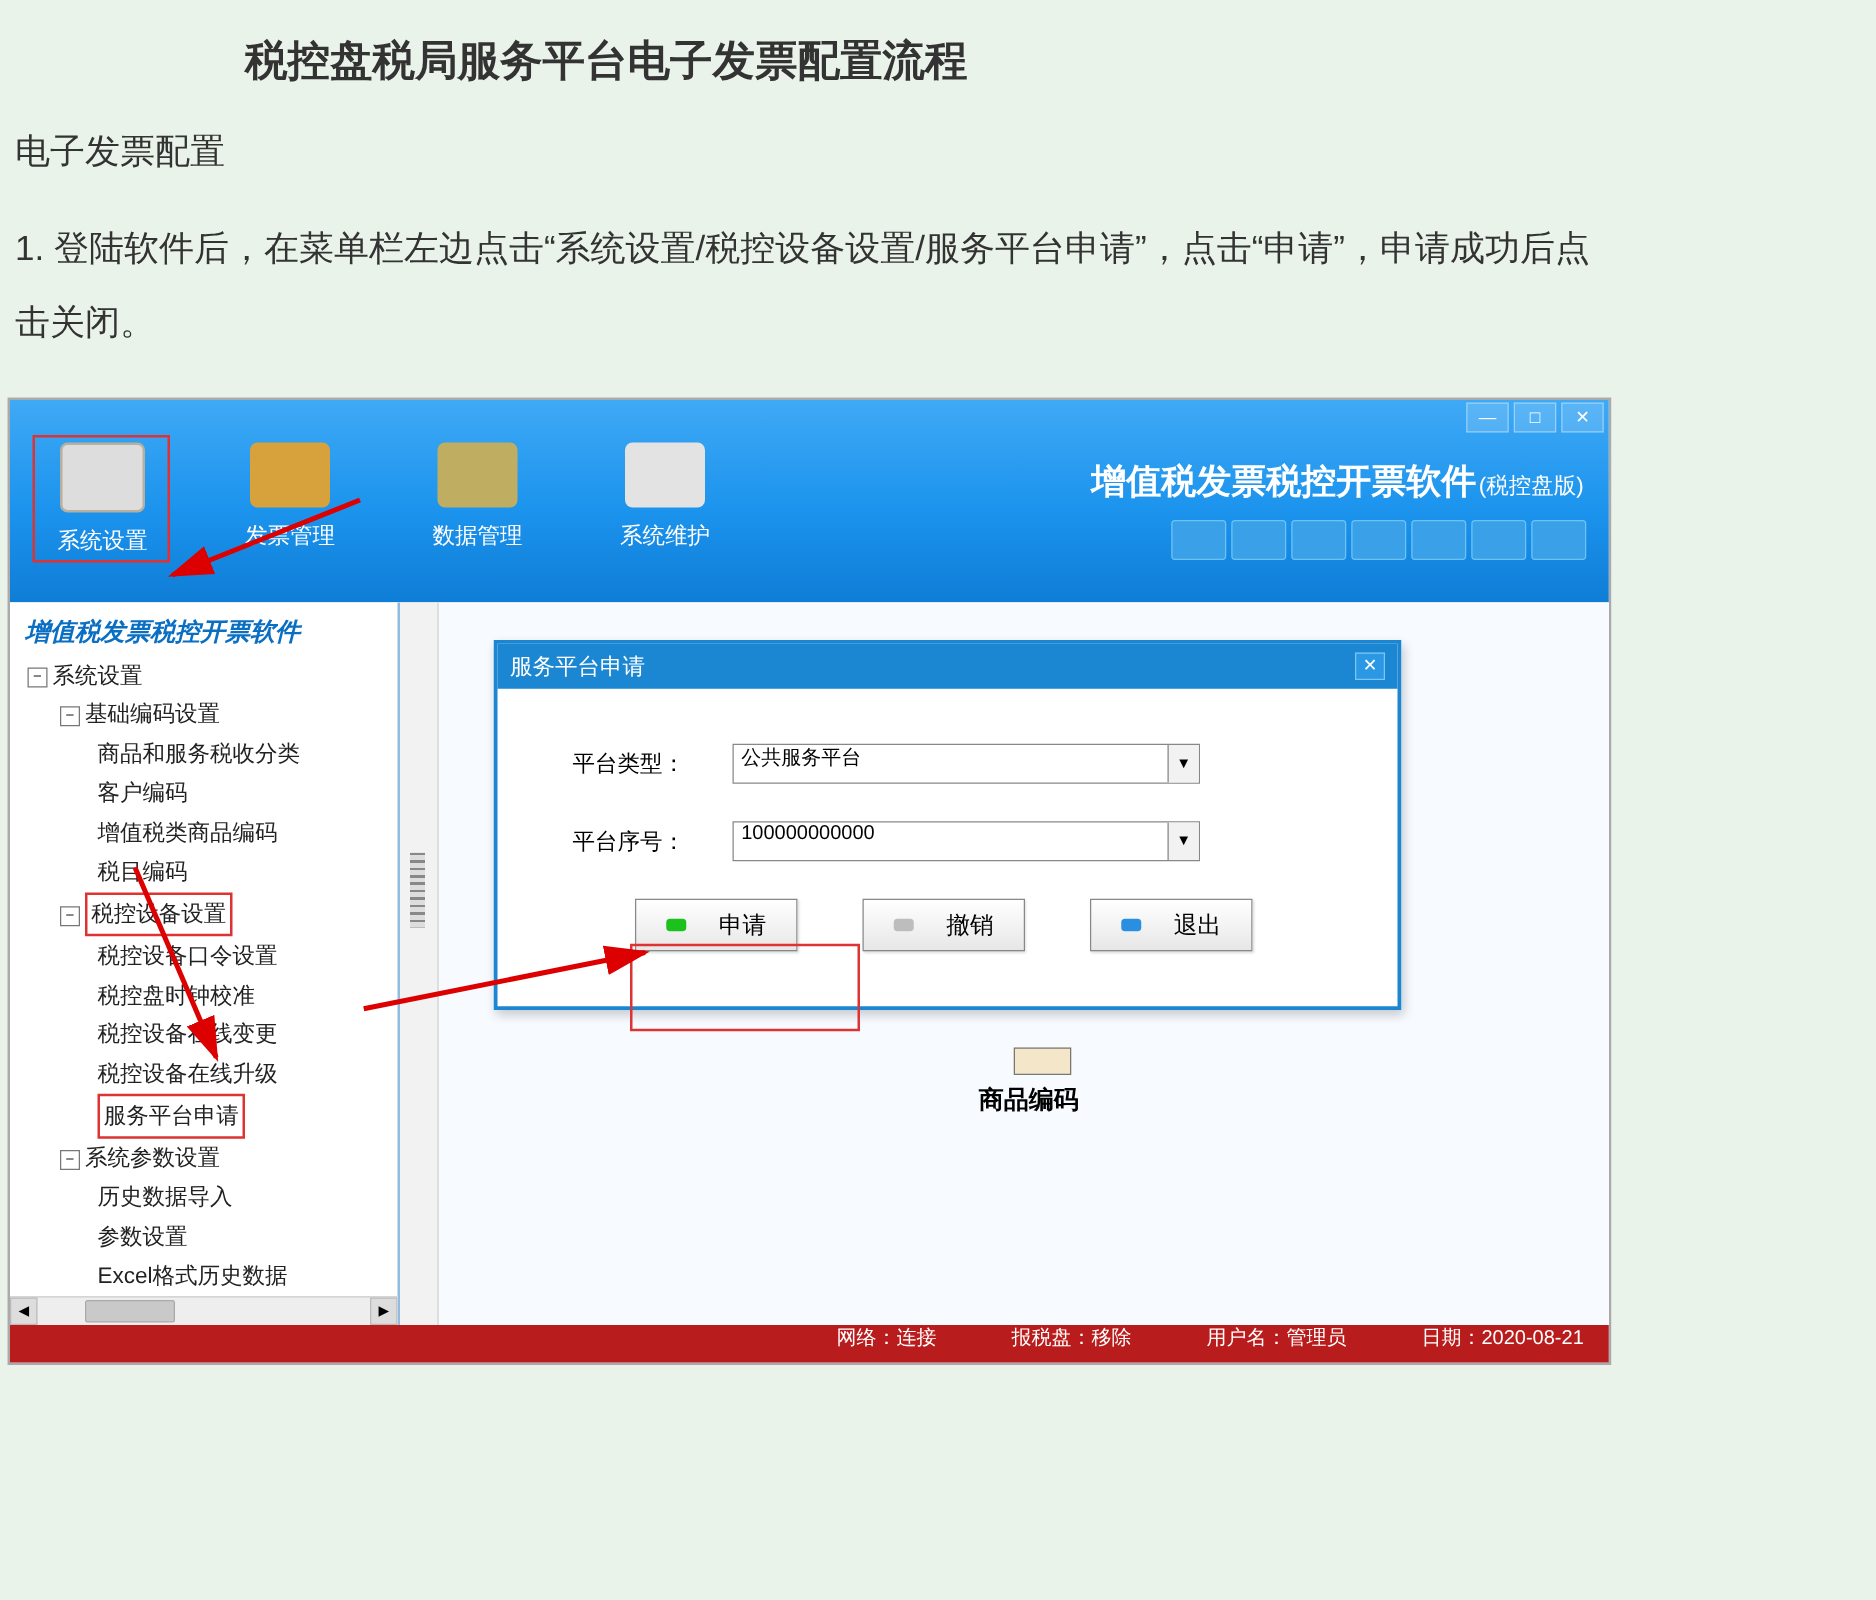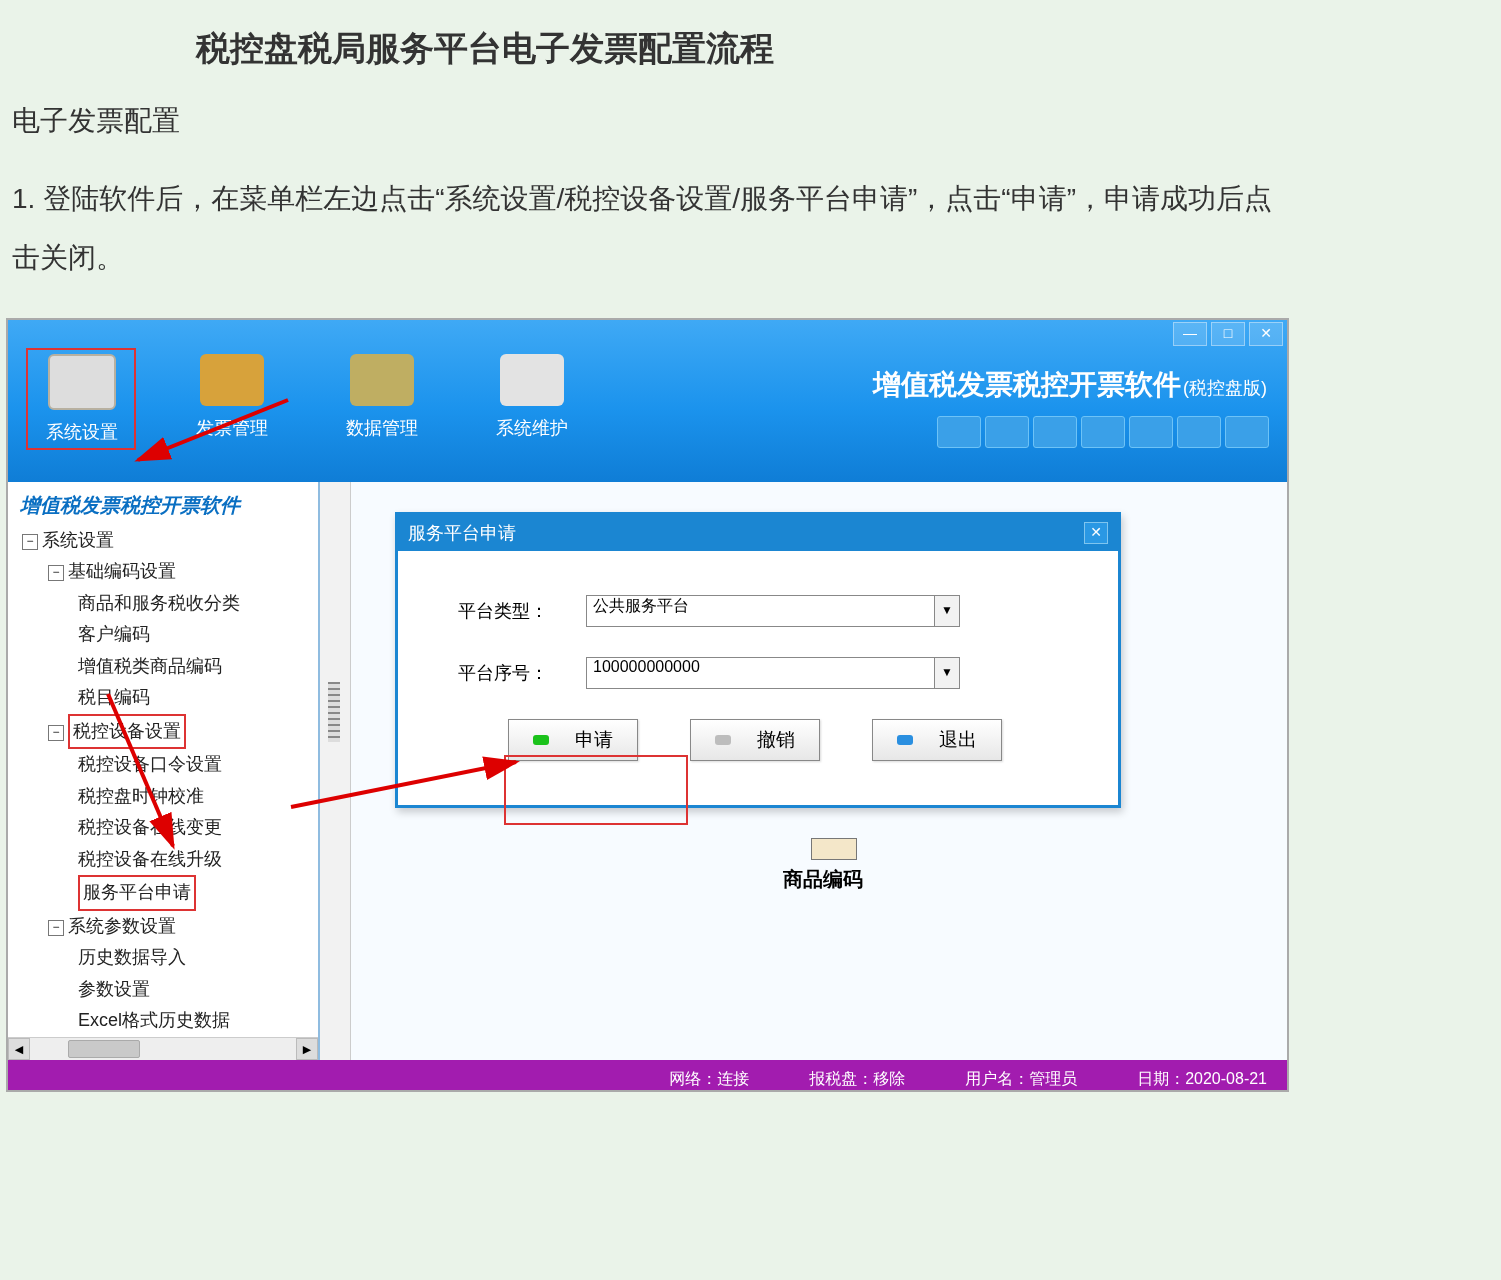--- a/index.html
+++ b/index.html
@@ -61,21 +61,21 @@
   .btn{min-width:128px;height:40px;border:1px solid #888;background:linear-gradient(#fff,#e7e7e7);font-size:19px;display:flex;align-items:center;justify-content:center;gap:26px;box-shadow:1px 1px 2px rgba(0,0,0,.15);}
   .btn .led{width:16px;height:10px;border-radius:3px;display:inline-block;}
   .led.green{background:#1bc21b;} .led.gray{background:#bdbdbd;} .led.blue{background:#2a8fe0;}
   .hl-apply{position:absolute;border:2px solid #d33;left:106px;top:240px;width:180px;height:66px;}
   
   .stray-icon{position:absolute;left:460px;top:356px;width:44px;height:20px;border:1px solid #777;background:#f4e7c9;}
   .stray-label{position:absolute;left:432px;top:384px;font-size:20px;font-weight:bold;}
   
   .arrow{position:absolute;pointer-events:none;}
   
-  .status{height:30px;background:#a21caf;color:#fff;font-size:16px;display:flex;align-items:flex-end;gap:60px;padding:0 20px;}
+  .status{height:30px;background:#b91c1c;color:#fff;font-size:16px;display:flex;align-items:flex-start;gap:60px;padding:0 20px;}
   .status .seg{white-space:nowrap;}
   .status .spacer{flex:1;}
 </style>
 </head>
 <body>
 
 <div class="page">
   <div class="doc-area">
     <h1 class="doc-title">税控盘税局服务平台电子发票配置流程</h1>
     <div class="doc-sub">电子发票配置</div>

